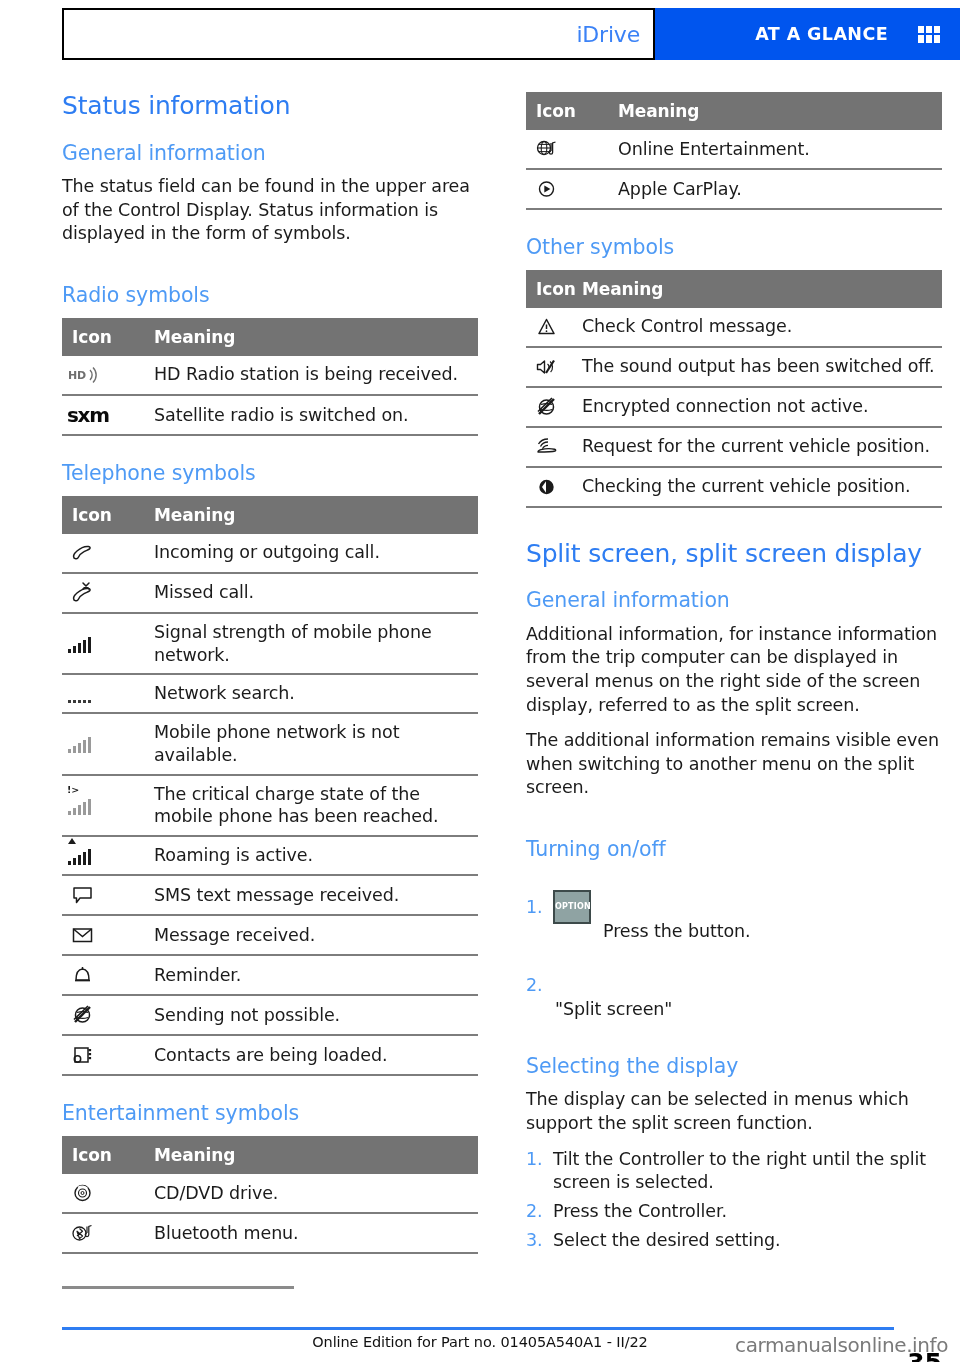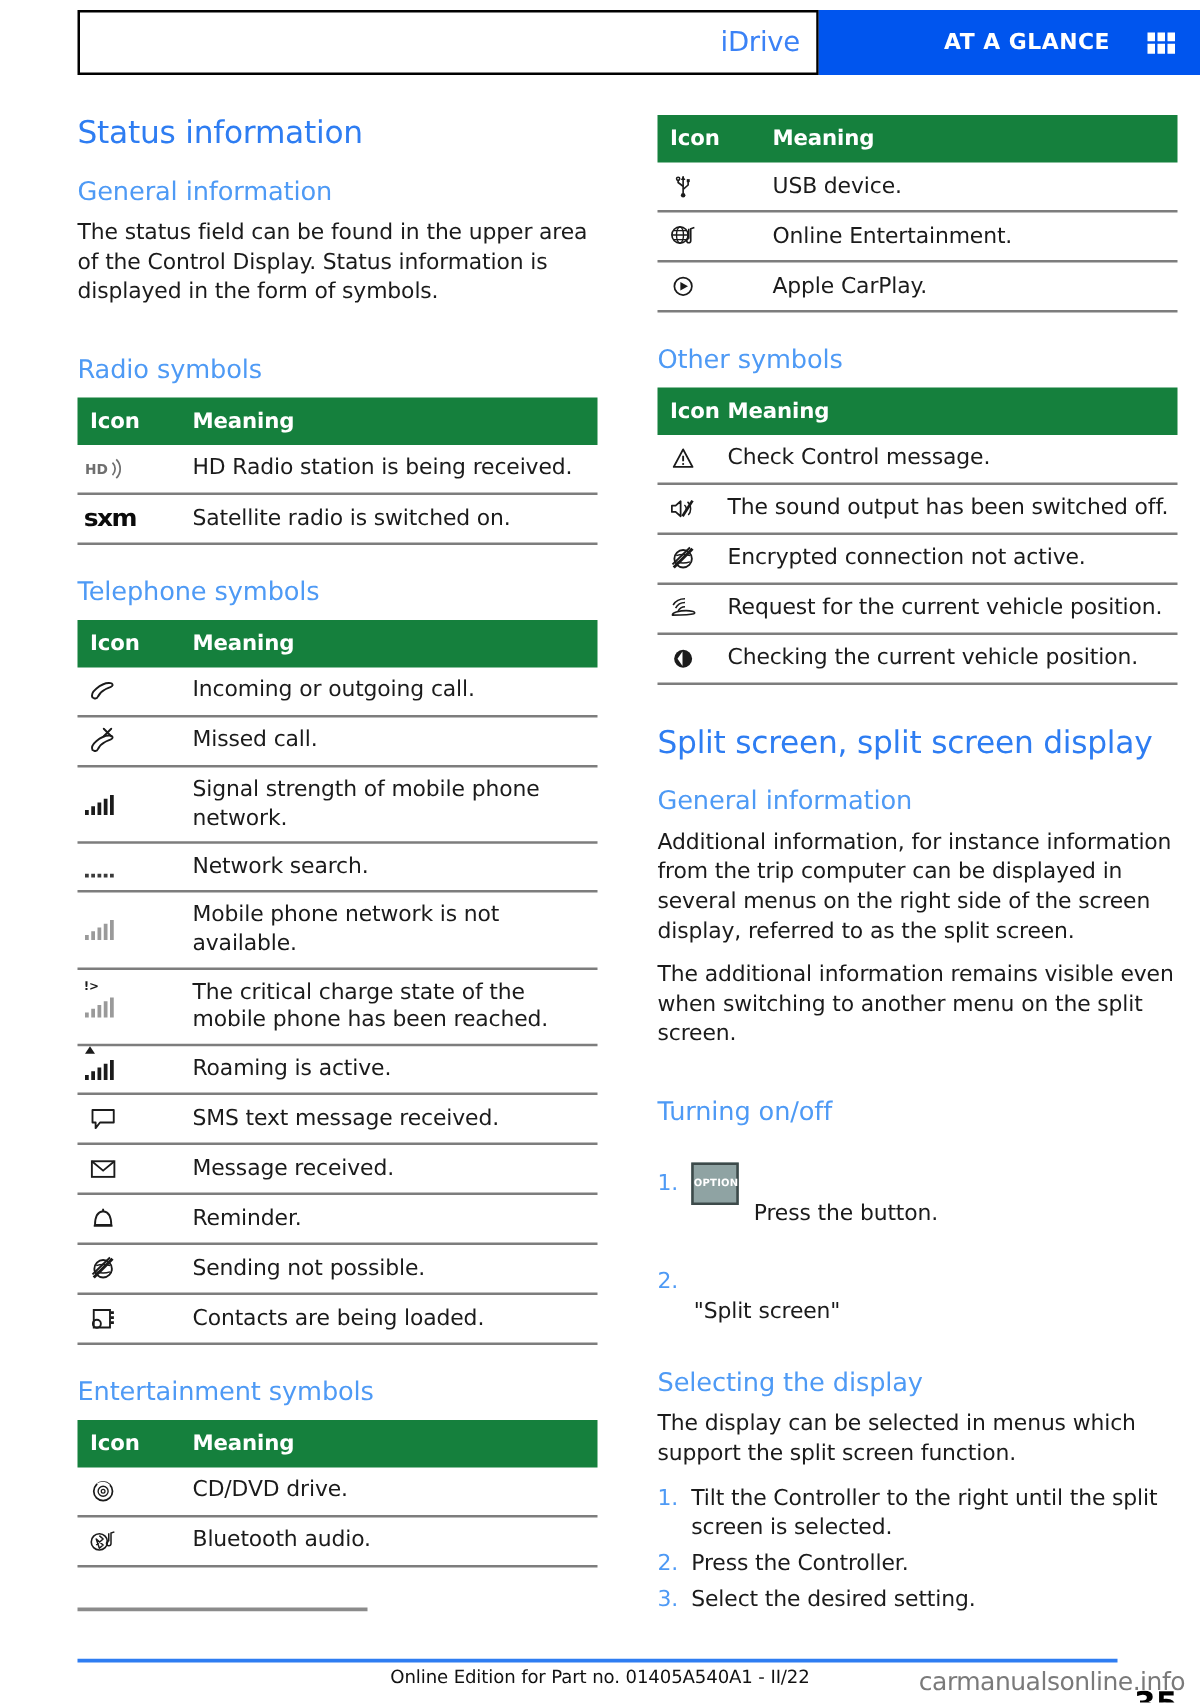--- a/index.html
+++ b/index.html
@@ -107,21 +107,21 @@
   .gap-md { height: 26px; }
   .gap-lg { height: 32px; }
 
   
   table.sym {
     width: 100%;
     border-collapse: collapse;
     table-layout: fixed;
   }
   table.sym thead th {
-    background: #15803d;
+    background: #737373;
     color: #fff;
     font-size: 17px;
     font-weight: bold;
     text-align: left;
     padding: 9px 0 9px 10px;
     letter-spacing: -0.1px;
   }
   table.sym tbody td {
     border-bottom: 2px solid #7d7d7d;
     font-size: 17.5px;
@@ -555,57 +555,41 @@
           <tr>
             <td class="ic">
               <span class="ico">
                 <svg viewBox="0 0 30 24">
                   <circle cx="11.5" cy="12.5" r="6.5" fill="none" stroke="#1b1b1b" stroke-width="1.3"></circle>
                   <path d="M11.5 7.5 L14.5 10.2 L9 15 M9 10.2 L14.5 15 L11.5 17.6 Z" fill="none" stroke="#1b1b1b" stroke-width="1.2" stroke-linejoin="round"></path>
                   <path d="M19 5.5 L19 12 M19 12 A1.8 1.8 0 1 0 20.8 13.8 L20.8 5.5 L23.5 4.5" fill="none" stroke="#1b1b1b" stroke-width="1.2"></path>
                 </svg>
               </span>
             </td>
-            <td>Bluetooth audio.</td>
+            <td>Bluetooth menu.</td>
           </tr>
         </tbody>
       </table>
 
     </div>
 
     <div class="col">
 
       <table class="sym w-wide">
         <colgroup>
             <col class="c1">
             <col>
           </colgroup>
         <thead>
           <tr>
             <th>Icon</th>
             <th>Meaning</th>
           </tr>
         </thead>
         <tbody>
-          <tr>
-            <td class="ic">
-              <span class="ico">
-                <svg viewBox="0 0 30 24">
-                  <line x1="14.5" y1="4" x2="14.5" y2="18" stroke="#1b1b1b" stroke-width="1.3"></line>
-                  <circle cx="14.5" cy="19.2" r="1.8" fill="#1b1b1b"></circle>
-                  <path d="M14.5 4 L12.6 7 L16.4 7 Z" fill="#1b1b1b"></path>
-                  <path d="M14.5 12 L10.5 9 L10.5 6.5" fill="none" stroke="#1b1b1b" stroke-width="1.3"></path>
-                  <circle cx="10.5" cy="6" r="1.3" fill="none" stroke="#1b1b1b" stroke-width="1.2"></circle>
-                  <path d="M14.5 14.5 L18.5 11 L18.5 8.5" fill="none" stroke="#1b1b1b" stroke-width="1.3"></path>
-                  <rect x="17.4" y="6.3" width="2.4" height="2.4" fill="#1b1b1b"></rect>
-                </svg>
-              </span>
-            </td>
-            <td>USB device.</td>
-          </tr>
           <tr>
             <td class="ic">
               <span class="ico">
                 <svg viewBox="0 0 30 24">
                   <circle cx="12" cy="11" r="6.5" fill="none" stroke="#1b1b1b" stroke-width="1.3"></circle>
                   <ellipse cx="12" cy="11" rx="2.8" ry="6.5" fill="none" stroke="#1b1b1b" stroke-width="1.1"></ellipse>
                   <line x1="5.5" y1="11" x2="18.5" y2="11" stroke="#1b1b1b" stroke-width="1.1"></line>
                   <line x1="6.6" y1="7.4" x2="17.4" y2="7.4" stroke="#1b1b1b" stroke-width="1"></line>
                   <line x1="6.6" y1="14.6" x2="17.4" y2="14.6" stroke="#1b1b1b" stroke-width="1"></line>
                   <path d="M19 6 L19 14 M19 14 A1.6 1.6 0 1 0 20.6 15.6 L20.6 6 L23.5 5" fill="none" stroke="#1b1b1b" stroke-width="1.3"></path>

